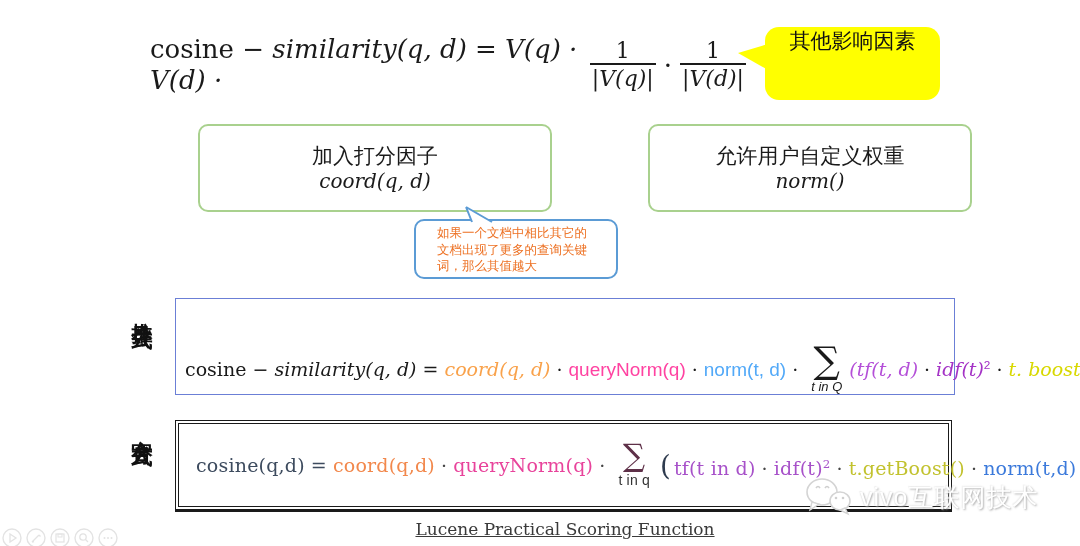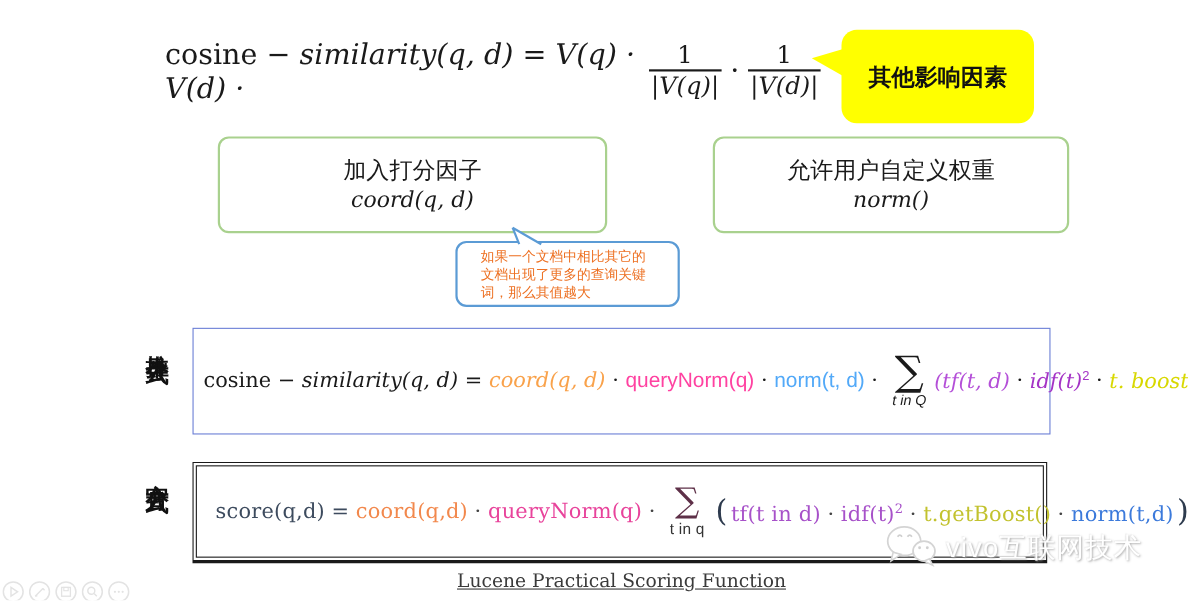--- a/index.html
+++ b/index.html
@@ -18,44 +18,44 @@
   .top-formula{position:absolute;left:150px;top:24px;width:600px;height:82px;
                display:flex;align-items:center;justify-content:space-between;font-size:26px;}
   .frac{display:inline-block;vertical-align:middle;text-align:center;margin:0 4px;}
   .frac .num{display:block;font-family:"DejaVu Serif",serif;font-size:22px;line-height:1.15;
              border-bottom:2px solid #1a1a1a;padding:0 8px;}
   .frac .den{display:block;font-family:"DejaVu Serif",serif;font-style:italic;font-size:22px;
              line-height:1.25;padding:0 2px;}
   .cdot{font-family:"DejaVu Serif",serif;font-size:26px;padding:0 4px;}
 
   
-  .yellow-callout{position:absolute;left:765px;top:27px;width:175px;height:85px;background:#FFFF00;
-                  border-radius:14px;display:flex;align-items:center;justify-content:center;
-                  font-size:21px;font-weight:700;color:#111;}
+  .yellow-callout{position:absolute;left:765px;top:27px;width:175px;height:73px;background:#FFFF00;
+                  border-radius:14px;display:flex;justify-content:center;
+                  font-size:21px;font-weight:400;color:#111;}
   .yellow-tail{position:absolute;left:-27px;top:17px;width:0;height:0;
                border-top:9px solid transparent;border-bottom:17px solid transparent;
                border-right:30px solid #FFFF00;}
 
   
   .green-box{position:absolute;border:2px solid #A9D18E;border-radius:10px;background:#fff;
              display:flex;flex-direction:column;align-items:center;justify-content:center;}
   .gb-title{font-size:21px;color:#1a1a1a;line-height:1.25;}
   .gb-formula{font-family:"DejaVu Serif",serif;font-style:italic;font-size:20px;color:#1a1a1a;line-height:1.2;}
 
   
   .blue-callout{position:absolute;left:414px;top:219px;width:158px;height:48px;background:#fff;
                 border:2px solid #5B9BD5;border-radius:10px;padding:4px 21px;
                 font-size:12.5px;line-height:1.32;color:#ED7022;}
   .blue-tail{position:absolute;left:46px;top:-15px;width:34px;height:17px;overflow:visible;}
 
   
   .v-label{position:absolute;left:128px;writing-mode:vertical-rl;text-orientation:upright;
            font-size:21px;font-weight:600;letter-spacing:2px;color:#111;}
   .deriv-box{position:absolute;left:175px;top:298px;width:778px;height:95px;
-             border:1.5px solid #6B7FD6;background:#fff;display:flex;align-items:center;}
+             border:1.5px solid #6B7FD6;background:#fff;display:flex;align-items:flex-end;}
   .formula-line{display:flex;align-items:center;font-size:19px;white-space:nowrap;}
   .deriv-box .formula-line{padding-left:9px;}
   .sum-block{display:inline-flex;flex-direction:column;align-items:center;margin:0 7px;}
   .sum-sigma{font-family:"DejaVu Serif",serif;font-size:37px;line-height:0.85;}
   .sum-sub{font-family:Liberation Sans, sans-serif;font-style:italic;font-size:13px;margin-top:3px;}
 
   .official-outer{position:absolute;left:175px;top:420px;width:775px;height:88px;
                   border:1px solid #1a1a1a;border-bottom-width:3px;background:#fff;}
   .official-inner{position:absolute;left:2px;top:2px;right:2px;bottom:2px;border:1px solid #1a1a1a;
                   display:flex;align-items:center;font-family:"DejaVu Serif",serif;}
@@ -126,21 +126,21 @@
         <span class="sum-sub" style="color: rgb(26, 26, 26);">t in Q</span>
       </span>
       <span><span class="sg-math" style="color: rgb(180, 79, 216);">(</span><span class="sg-math" style="color: rgb(180, 79, 216);">tf(t, d)</span><span class="sg-dot" style="color: rgb(26, 26, 26);">·</span><span class="sg-math" style="color: rgb(164, 51, 198);">idf(t)</span><span class="sg-sup" style="color: rgb(164, 51, 198);">2</span><span class="sg-dot" style="color: rgb(26, 26, 26);">·</span><span class="sg-math" style="color: rgb(216, 216, 0);">t. boost())</span></span>
     </div>
   </div>
 
   <div class="v-label" style="top:423px;">官方公式</div>
   <div class="official-outer">
     <div class="official-inner">
       <div class="formula-line">
-        <span><span style="color: rgb(61, 75, 94);">score(q,d)</span><span class="sg-dot" style="color: rgb(61, 75, 94);">=</span><span style="color: rgb(242, 136, 76);">coord(q,d)</span><span class="sg-dot" style="color: rgb(68, 68, 68);">·</span><span style="color: rgb(232, 67, 155);">queryNorm(q)</span><span class="sg-dot" style="color: rgb(68, 68, 68);">·</span></span>
+        <span><span style="color: rgb(61, 75, 94);">cosine(q,d)</span><span class="sg-dot" style="color: rgb(61, 75, 94);">=</span><span style="color: rgb(242, 136, 76);">coord(q,d)</span><span class="sg-dot" style="color: rgb(68, 68, 68);">·</span><span style="color: rgb(232, 67, 155);">queryNorm(q)</span><span class="sg-dot" style="color: rgb(68, 68, 68);">·</span></span>
         <span class="sum-block">
           <span class="sum-sigma" style="color: rgb(94, 48, 72);">∑</span>
           <span class="sum-sub" style="color: rgb(51, 51, 51);">t in q</span>
         </span>
         <span><span class="sg-bigp" style="color: rgb(46, 59, 78);">(</span><span style="color: rgb(167, 81, 201);">tf(t in d)</span><span class="sg-dot" style="color: rgb(68, 68, 68);">·</span><span style="color: rgb(167, 81, 201);">idf(t)</span><span class="sg-sup" style="color: rgb(167, 81, 201);">2</span><span class="sg-dot" style="color: rgb(68, 68, 68);">·</span><span style="color: rgb(194, 194, 46);">t.getBoost()</span><span class="sg-dot" style="color: rgb(68, 68, 68);">·</span><span style="color: rgb(60, 122, 219);">norm(t,d)</span><span class="sg-bigp" style="color: rgb(46, 59, 78);">)</span></span>
       </div>
     </div>
   </div>
 
   <div class="caption">Lucene Practical Scoring Function</div>

